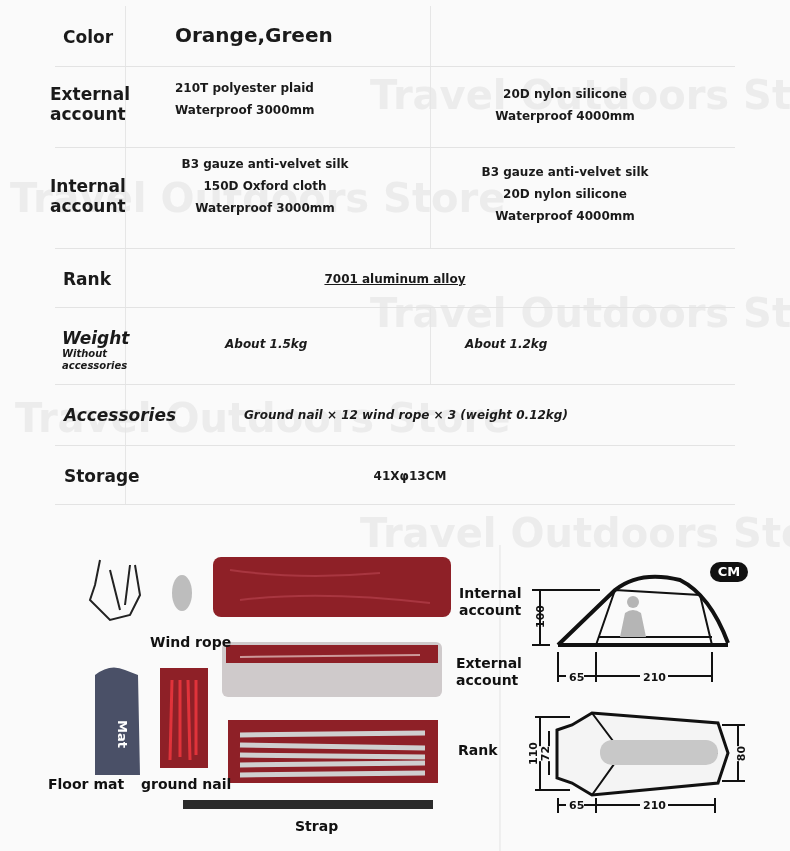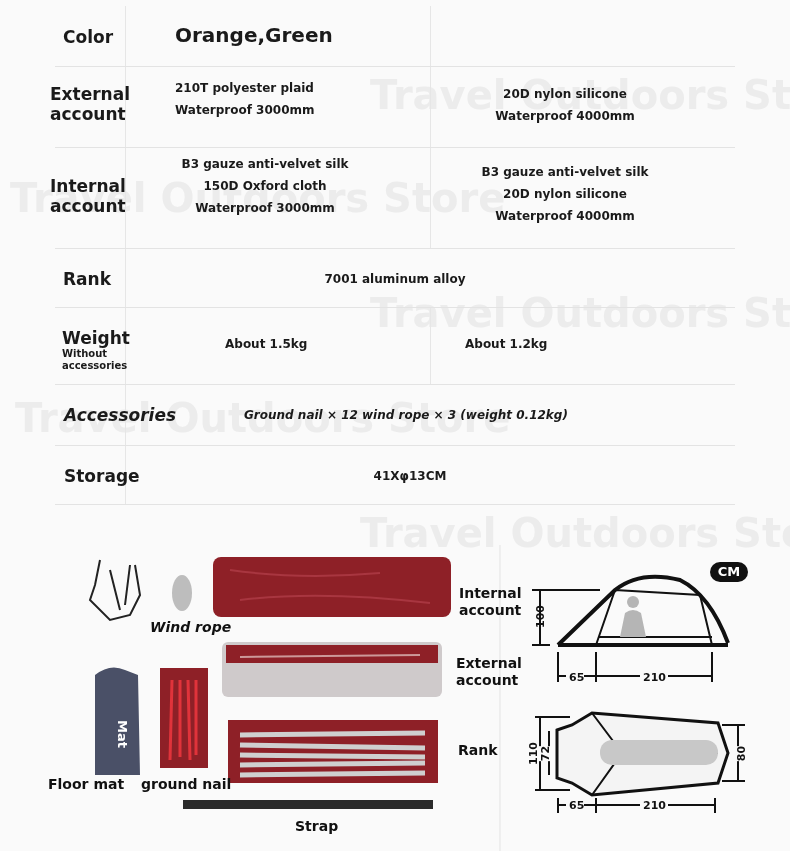--- a/index.html
+++ b/index.html
@@ -57,24 +57,24 @@
     </div>
     <div class="cell" style="left:390px;width:240px;top:13px;">
       <div>B3 gauze anti-velvet silk</div>
       <div>20D nylon silicone</div>
       <div>Waterproof 4000mm</div>
     </div>
   </div>
 
   <div class="row" style="height:58px;">
     <div class="lbl" style="top:20px;left:8px;">Rank</div>
-    <div class="cell" style="left:200px;width:280px;top:19px;">7001 aluminum alloy</div>
+    <div class="cell" style="left:200px;width:280px;top:19px;text-decoration:underline;">7001 aluminum alloy</div>
   </div>
 
-  <div class="row" style="height:76px;">
+  <div class="row" style="height:76px;font-style:italic;">
     <div class="vline" style="left:375px;"></div>
     <div class="lbl" style="top:20px;left:7px;">
       <span>Weight</span>
       <span class="small">Without accessories</span>
     </div>
     <div class="cell" style="left:170px;top:25px;">About 1.5kg</div>
     <div class="cell" style="left:410px;top:25px;">About 1.2kg</div>
   </div>
 
   <div class="row" style="height:60px;font-style:italic;">
@@ -165,21 +165,21 @@
       <line x1="722" y1="236" x2="745" y2="236" stroke-width="2"></line>
       <line x1="558" y1="253" x2="558" y2="268" stroke-width="2"></line>
       <line x1="596" y1="253" x2="596" y2="268" stroke-width="2"></line>
       <line x1="715" y1="253" x2="715" y2="268" stroke-width="2"></line>
       <line x1="558" y1="260" x2="566" y2="260" stroke-width="2"></line>
       <line x1="584" y1="260" x2="640" y2="260" stroke-width="2"></line>
       <line x1="668" y1="260" x2="715" y2="260" stroke-width="2"></line>
     </g>
   </svg>
 
-  <div class="cap" style="left:150px;top:74px;font-style:italic;">Wind rope</div>
+  <div class="cap" style="left:150px;top:89px;">Wind rope</div>
   <div class="cap" style="left:48px;top:231px;">Floor mat</div>
   <div class="cap" style="left:141px;top:231px;">ground nail</div>
   <div class="cap" style="left:295px;top:273px;">Strap</div>
   <div class="cap" style="left:459px;top:40px;width:70px;">Internal account</div>
   <div class="cap" style="left:456px;top:110px;width:70px;">External account</div>
   <div class="cap" style="left:458px;top:197px;">Rank</div>
 
   <div class="cap" style="left:529px;top:63px;font-size:11px;transform:rotate(-90deg);">100</div>
   <div class="cap" style="left:569px;top:124px;font-size:11px;">65</div>
   <div class="cap" style="left:643px;top:124px;font-size:11px;">210</div>

